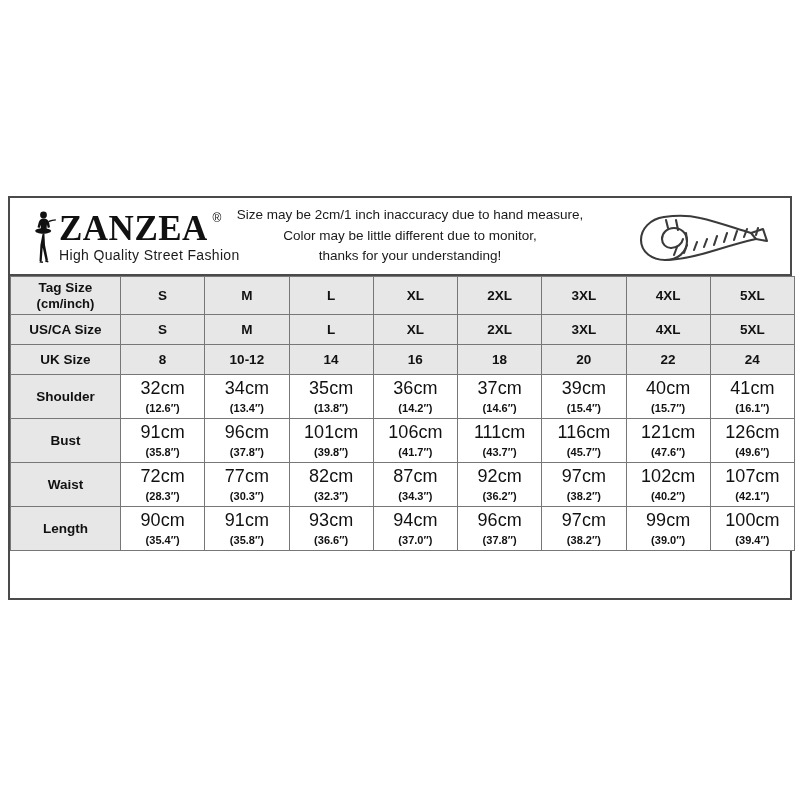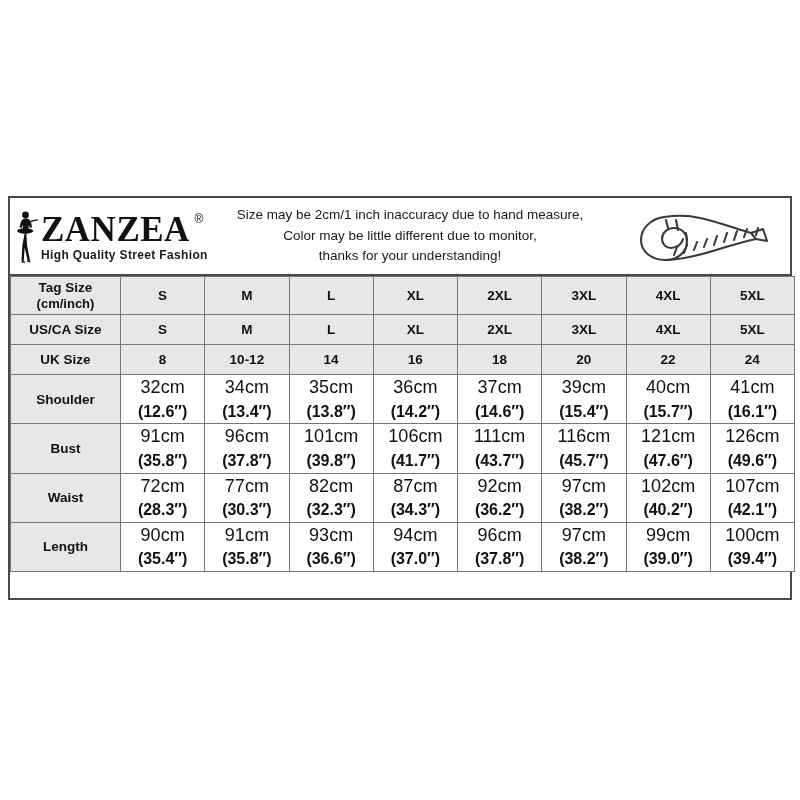--- a/index.html
+++ b/index.html
@@ -35,21 +35,21 @@
     box-sizing: border-box;
     border-bottom: 2px solid #4a4a4a;
     background: #ffffff;
   }
 
   .brand-block {
     width: 190px;
     flex: 0 0 190px;
     display: flex;
     align-items: center;
-    padding-left: 2px;
+    padding-left: 20px;
     box-sizing: border-box;
   }
   .brand-figure { flex: 0 0 30px; height: 56px; }
   .brand-words {
     display: flex;
     flex-direction: column;
     align-items: flex-start;
     line-height: 1;
     margin-left: -1px;
   }
@@ -64,22 +64,22 @@
   }
   .brand-reg {
     position: absolute;
     top: 1px;
     right: -14px;
     font-size: 12px;
     font-weight: 400;
     font-family: "Liberation Sans", sans-serif;
   }
   .brand-tagline {
-    font-size: 12px;
-    font-weight: 700;
+    font-size: 14px;
+    font-weight: 400;
     color: #1b1b1b;
     letter-spacing: 0.35px;
     margin-top: 2px;
     white-space: nowrap;
   }
 
   .notice-block {
     flex: 1 1 auto;
     text-align: center;
     padding: 0 4px;
@@ -125,21 +125,21 @@
 
   td.row-label {
     font-size: 14px;
     font-weight: 700;
     background: #e7e7e7;
   }
   .tag-label-1 { display: block; line-height: 1.18; }
   .tag-label-2 { display: block; line-height: 1.18; font-size: 13px; }
 
   .cm-val  { display: block; font-size: 18px; font-weight: 400; line-height: 1.42; }
-  .in-val  { display: block; font-size: 16px; font-weight: 700; line-height: 1.42; }
+  .in-val  { display: block; font-size: 11px; font-weight: 700; line-height: 1.42; }
 </style>
 </head>
 <body>
 
 <div id="chart-card">
 
   <div class="header-band">
 
     <div class="brand-block">
       <div class="brand-figure">

